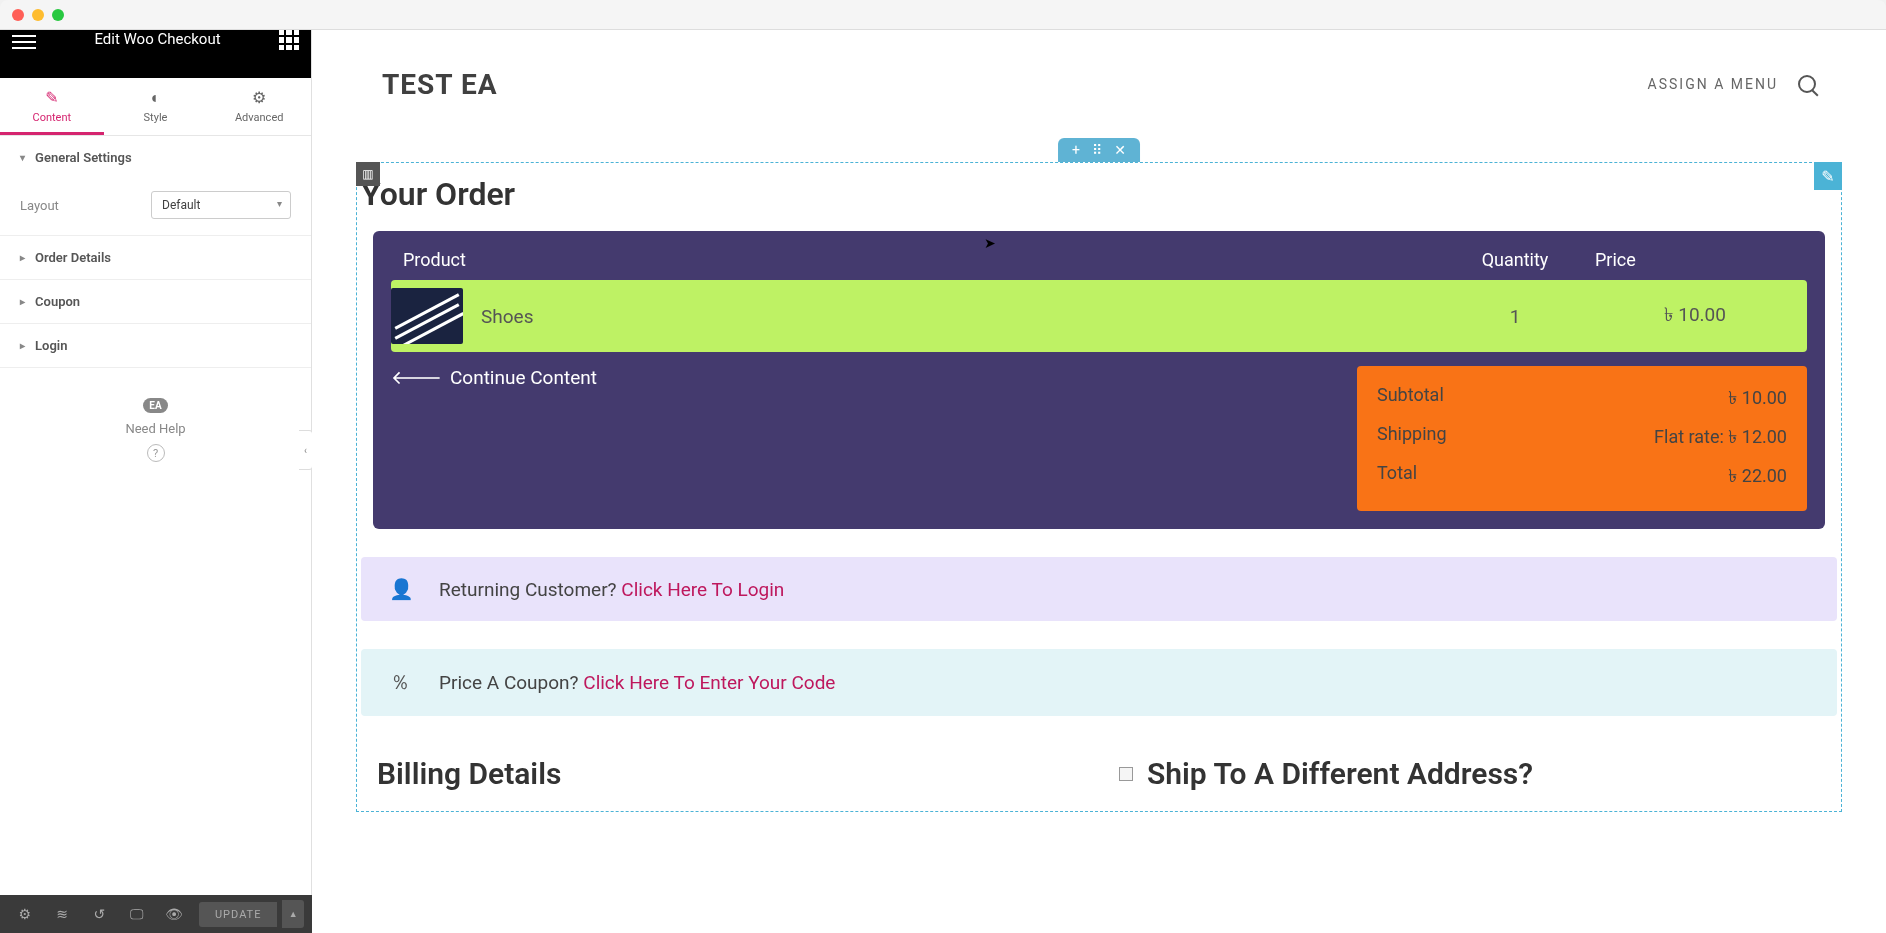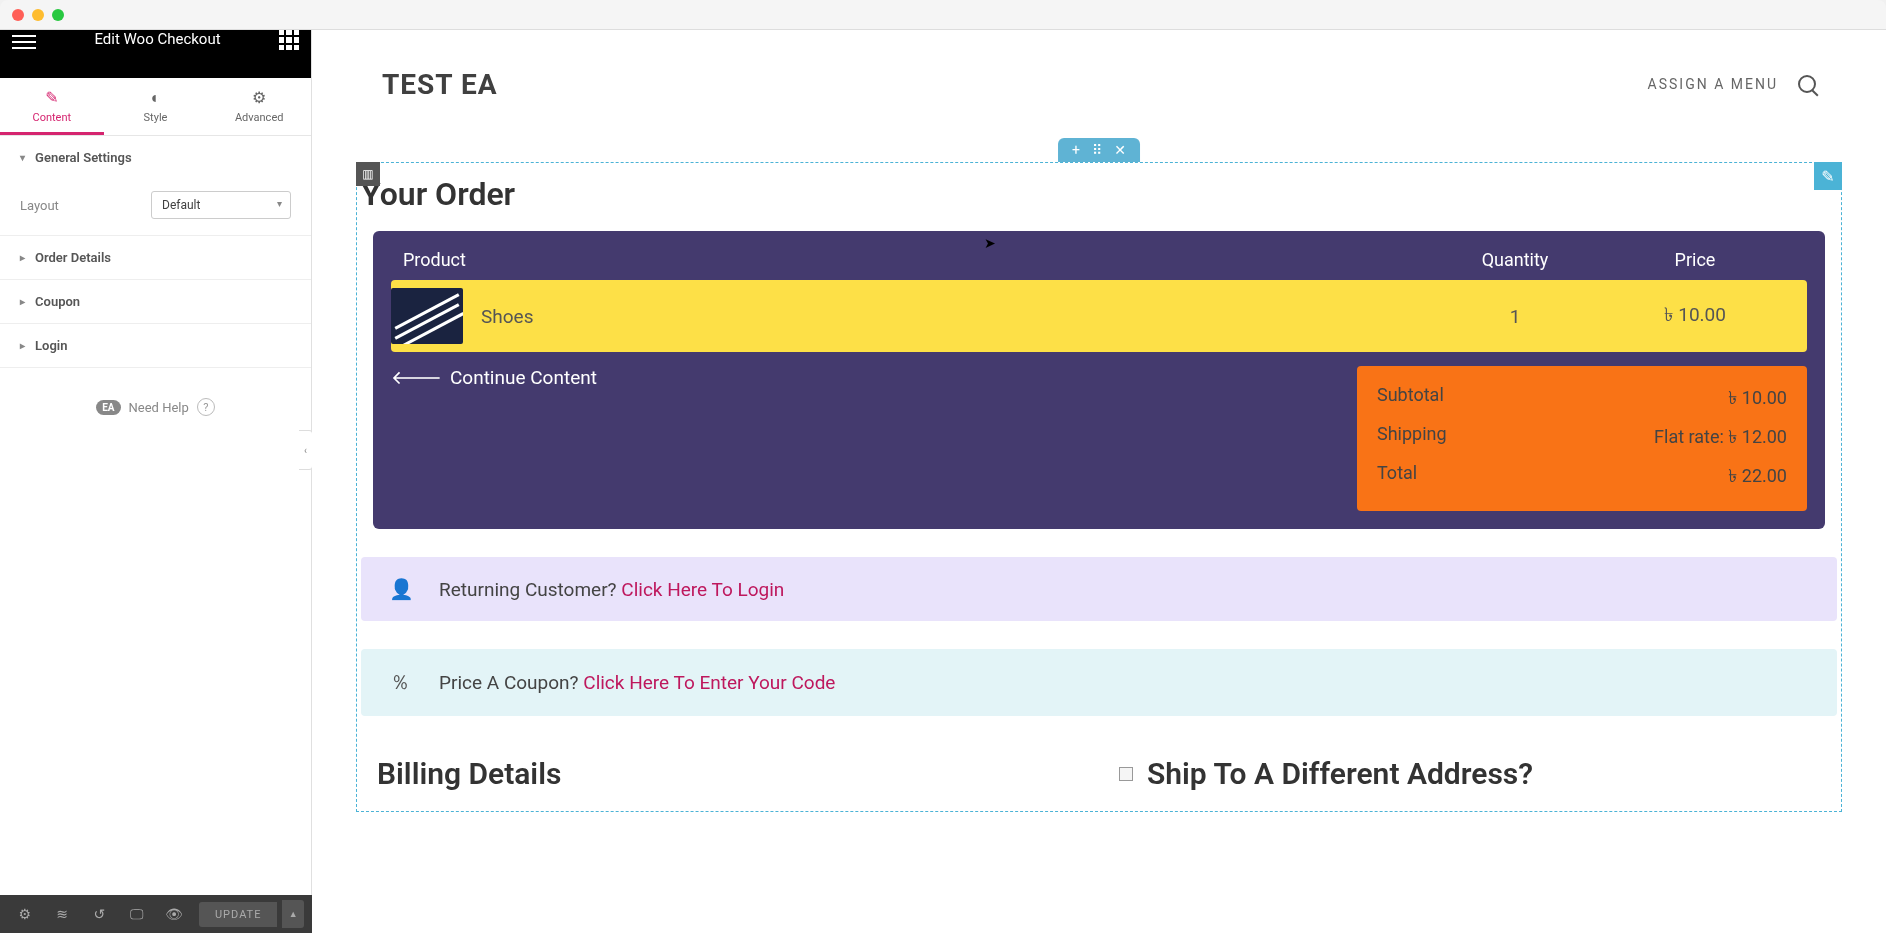--- a/index.html
+++ b/index.html
@@ -28,21 +28,21 @@
 
 .panel-section { border-bottom: 1px solid #eee; }
 .section-header { padding: 14px 20px; font-size: 13px; font-weight: 600; color: #555; cursor: pointer; display: flex; align-items: center; gap: 10px; background: #fff; }
 .section-header.expanded { background: #fff; }
 .caret { font-size: 10px; color: #888; }
 .section-body { padding: 12px 20px 16px; display: flex; align-items: center; justify-content: space-between; }
 .section-label { font-size: 13px; color: #888; }
 .select-box { border: 1px solid #ccc; border-radius: 3px; padding: 6px 28px 6px 10px; font-size: 12px; color: #404040; background: #fff; position: relative; width: 140px; cursor: pointer; }
 .select-box::after { content: "▾"; position: absolute; right: 8px; top: 6px; color: #888; font-size: 10px; }
 
-.need-help { padding: 30px 20px; text-align: center; color: #888; font-size: 13px; display: flex; align-items: center; justify-content: center; gap: 8px; }
+.need-help { padding: 30px 20px; text-align: center; color: #888; font-size: 13px; display: flex; align-items: center; justify-content: center; gap: 8px; flex-direction: column; }
 .ea-badge { background: #888; color: #fff; font-size: 10px; font-weight: 700; border-radius: 10px; padding: 2px 6px; }
 .help-q { width: 18px; height: 18px; border: 1px solid #bbb; border-radius: 50%; display: inline-flex; align-items: center; justify-content: center; font-size: 11px; color: #999; }
 
 .collapse-handle { position: absolute; right: -2px; top: 400px; background: #fff; border: 1px solid #ddd; border-left: none; border-radius: 0 4px 4px 0; width: 14px; height: 40px; display: flex; align-items: center; justify-content: center; font-size: 10px; color: #888; cursor: pointer; }
 
 .footer-bar { position: absolute; bottom: 0; left: 0; width: 312px; height: 38px; background: #3a3a3a; display: flex; align-items: center; padding: 0 8px; gap: 4px; }
 .footer-btn { width: 34px; height: 30px; display: flex; align-items: center; justify-content: center; color: #aaa; cursor: pointer; font-size: 14px; }
 .footer-spacer { flex: 1; }
 .update-btn { background: #555; color: #aaa; border: none; padding: 6px 16px; font-size: 11px; letter-spacing: 1px; cursor: pointer; border-radius: 3px 0 0 3px; }
 .update-caret { background: #555; color: #aaa; width: 22px; height: 28px; display: flex; align-items: center; justify-content: center; cursor: pointer; border-radius: 0 3px 3px 0; margin-left: 1px; font-size: 9px; }
@@ -60,22 +60,22 @@
 .widget-area { margin: 0 44px; border: 1px dashed #4bb3d6; position: relative; padding: 0; }
 .handle-left { position: absolute; left: -1px; top: -1px; width: 24px; height: 24px; background: #555; color: #fff; display: flex; align-items: center; justify-content: center; font-size: 12px; }
 .edit-btn { position: absolute; right: -1px; top: -1px; width: 28px; height: 28px; background: #4bb3d6; color: #fff; display: flex; align-items: center; justify-content: center; cursor: pointer; }
 
 .widget-inner { padding: 4px 0 20px 0; }
 .order-title { font-size: 32px; font-weight: 600; color: #333; margin: 8px 0 18px 4px; }
 
 .order-box { background: #443a6e; border-radius: 6px; margin: 0 16px; padding: 0 18px 18px; }
 .order-head { display: grid; grid-template-columns: 1fr 160px 200px; padding: 18px 12px 10px; color: #fff; font-size: 18px; }
 .order-head .qty { text-align: center; }
-.order-head .price { text-align: center; }
-.order-row { background: #fde047; border-radius: 4px; display: grid; grid-template-columns: 1fr 160px 200px; align-items: center; padding: 8px 12px 8px 0; }
+.order-head .price { text-align: left; }
+.order-row { background: #bef264; border-radius: 4px; display: grid; grid-template-columns: 1fr 160px 200px; align-items: center; padding: 8px 12px 8px 0; }
 .prod-cell { display: flex; align-items: center; gap: 18px; }
 .prod-img { width: 72px; height: 56px; background: #1a2340; border-radius: 2px; position: relative; overflow: hidden; }
 .prod-img::before { content: ""; position: absolute; width: 100%; height: 3px; background: #fff; top: 22px; transform: rotate(-28deg); }
 .prod-img::after { content: ""; position: absolute; width: 100%; height: 3px; background: #fff; top: 32px; transform: rotate(-28deg); box-shadow: 0 10px 0 #fff; }
 .prod-name { font-size: 19px; color: #555; }
 .qty-cell { text-align: center; font-size: 19px; color: #555; }
 .price-cell { text-align: center; font-size: 19px; color: #555; }
 
 .order-bottom { display: flex; justify-content: space-between; align-items: flex-start; margin-top: 14px; }
 .continue-link { color: #fff; font-size: 19px; display: flex; align-items: center; gap: 8px; cursor: pointer; }

